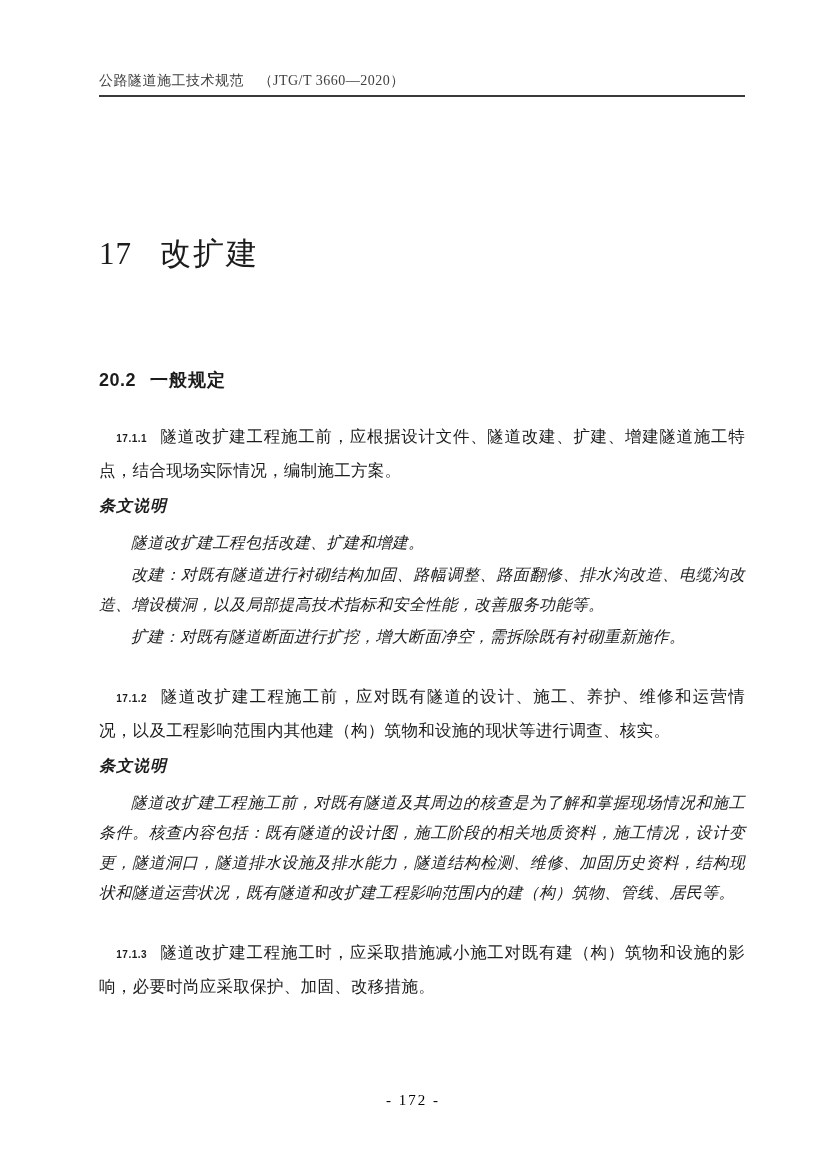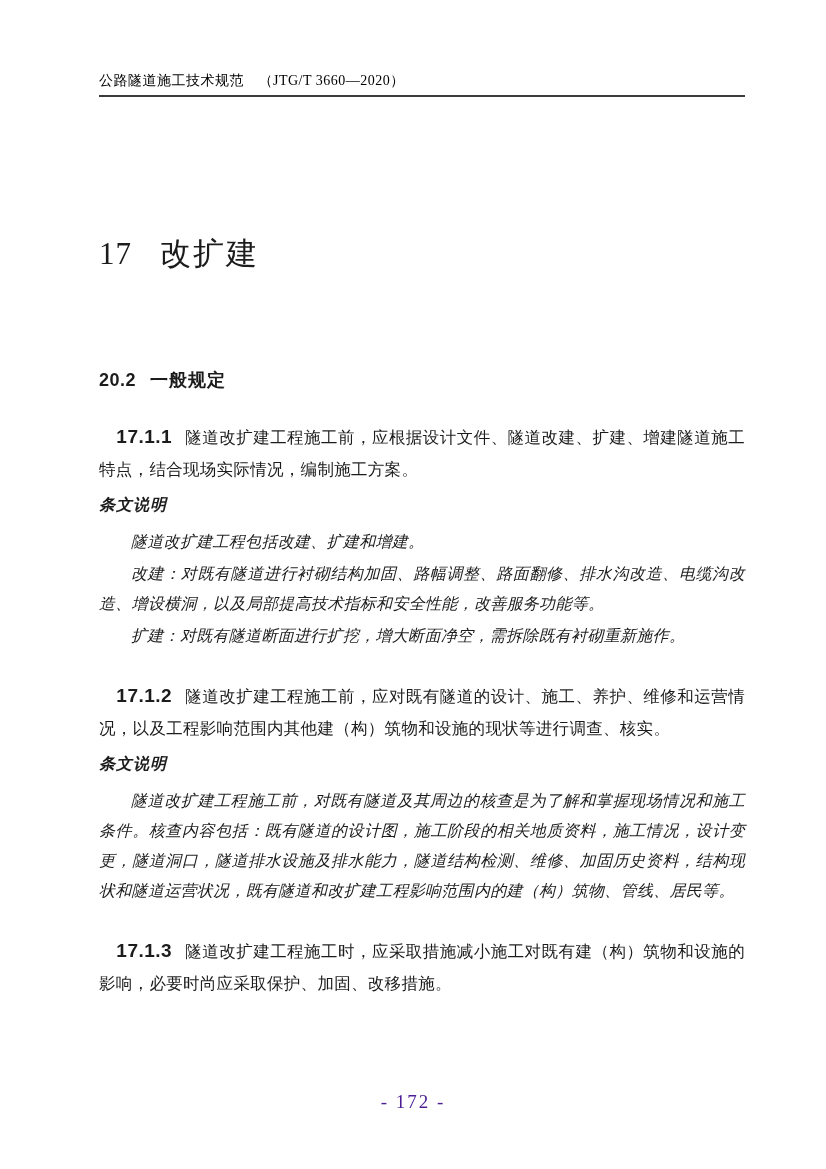--- a/index.html
+++ b/index.html
@@ -14,21 +14,21 @@
     overflow: hidden;
     box-sizing: border-box;
   }
   .content { padding: 0 81px 0 99px; }
 
   
   .running-header { padding-top: 72px; }
   .running-title {
     font-size: 14px;
     letter-spacing: 0.5px;
-    color: #000000;
+    color: #404040;
     line-height: 18px;
     font-family: "Liberation Serif", "DejaVu Serif", serif;
   }
   .header-rule {
     margin-top: 5px;
     height: 2px;
     background: #3a3a3a;
   }
 
   
@@ -57,21 +57,21 @@
     margin: 29px 0 0 0;
     font-size: 16.5px;
     font-weight: 500;
     line-height: 32px;
     text-align: justify;
     text-indent: 1.05em;
     letter-spacing: 0.3px;
   }
   p.clause .clause-num {
     font-family: "Liberation Sans", "DejaVu Sans", sans-serif;
-    font-size: 19px;
+    font-size: 10px;
     font-weight: 600;
     margin-right: 13px;
     letter-spacing: 0.5px;
   }
 
   
   .commentary { margin-top: 9px; }
   .commentary-label {
     font-size: 16px;
     font-weight: 700;
@@ -92,23 +92,23 @@
 
   
   .page-footer {
     position: absolute;
     top: 1091px;
     left: 0;
     width: 100%;
     text-align: center;
   }
   .page-number {
-    font-size: 19px;
+    font-size: 15px;
     letter-spacing: 2px;
-    color: #4c1d95;
+    color: #000000;
   }
 </style>
 </head>
 <body>
 
 <div class="page">
 
   <div class="content">
 
     <header class="running-header">

